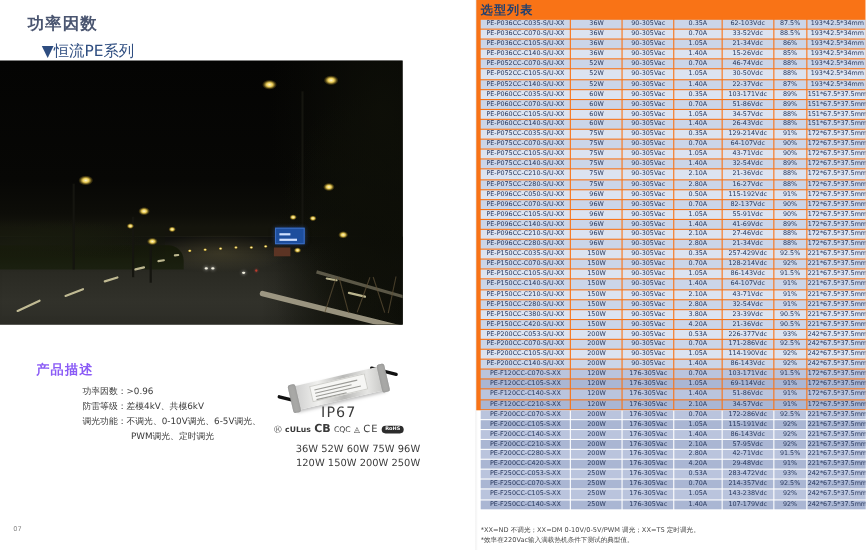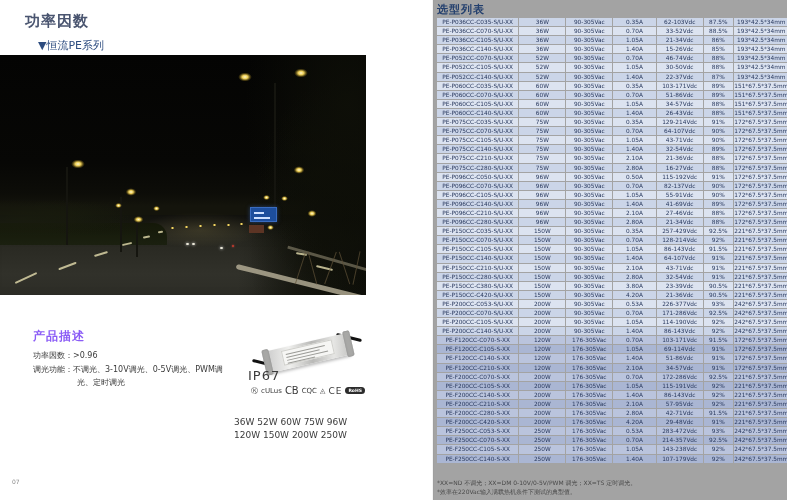--- a/index.html
+++ b/index.html
@@ -6,21 +6,21 @@
   html,body { width:787px; height:500px; overflow:hidden; background:#fff;
               font-family:"DejaVu Sans","Liberation Sans",sans-serif; }
   .spread { position:relative; width:787px; height:500px; background:#fff; }
   .gutter { position:absolute; left:432px; top:0; width:2px; height:500px;
             background:linear-gradient(90deg,rgba(0,0,0,.05),rgba(0,0,0,.02)); }
 
   
   .page-left { position:absolute; left:0; top:0; width:433px; height:500px; }
   .doc-title { position:absolute; left:25px; top:12px; font-size:15px; font-weight:bold;
                color:#4a5570; letter-spacing:1px; }
-  .series-sub { position:absolute; left:38px; top:38px; font-size:11px; color:#2e4d80; }
+  .series-sub { position:absolute; left:38px; top:38px; font-size:14px; color:#2e4d80; }
 
   
   .photo { position:absolute; left:0; top:55px; width:366px; height:240px; overflow:hidden;
            background:linear-gradient(#040403 0%,#070705 45%,#0d0d08 58%,#14140c 63%); }
   .photo * { position:absolute; }
   .road { left:-20px; bottom:-4px; width:420px; height:84px;
           background:linear-gradient(#21211a,#31312a 70%,#2c2c26);
           box-shadow:inset 0 10px 18px rgba(0,0,0,.55); }
   .haze { left:110px; top:150px; width:180px; height:50px; border-radius:50%;
           background:radial-gradient(closest-side,rgba(150,135,80,.22),transparent 70%); }
@@ -52,50 +52,50 @@
   .stake { width:1px; height:34px; background:#5f5138; opacity:.7; bottom:10px; }
   .car-light { width:3px; height:2px; border-radius:50%; background:#f3f0e0;
                box-shadow:0 0 3px #fff; }
   .car-red { width:2px; height:2px; border-radius:50%; background:#c23a2a; box-shadow:0 0 2px #e55; }
 
   
   .desc-heading { position:absolute; left:33px; top:328px; font-size:12px; font-weight:bold;
                   color:#8b5cf6; letter-spacing:1px; }
   .spec-list { position:absolute; left:33px; top:349px; width:205px; }
   .spec-line { font-size:8px; color:#3a3a3a; line-height:13.5px;
-               padding-left:44px; text-indent:-44px; }
+               padding-left:44px; text-indent:-44px;margin-left:42px; }
 
   
   .driver { position:absolute; left:252px; top:330px; width:110px; height:52px; }
   .drv-body { position:absolute; left:14px; top:12px; width:84px; height:22px;
               transform:rotate(-13deg); border-radius:2px;
               background:linear-gradient(100deg,#c9c9c9,#f0f0ee 28%,#b9b9b7 55%,#e6e6e4 80%,#c2c2c0);
               box-shadow:0 2px 3px rgba(0,0,0,.25); }
   .drv-label { position:absolute; left:16px; top:3px; width:52px; height:15px; background:#f6f6f4;
                border:1px solid #d0d0cc; }
   .drv-label i { position:absolute; left:3px; height:1px; background:#9a9a96; display:block; }
   .drv-flange { position:absolute; top:-2px; width:7px; height:26px; background:#a8a8a6;
                 border-radius:2px; box-shadow:inset 0 0 2px #888; }
   .drv-cable { position:absolute; height:3px; background:#111; border-radius:2px; }
 
-  .ip-rating { position:absolute; left:248px; top:368px; width:120px; 
+  .ip-rating { position:absolute; left:248px; top:368px; width:120px; text-align:center;
                font-size:13px; color:#3c3c3c; letter-spacing:1px; }
   .certs { position:absolute; left:240px; top:385px; width:136px; display:flex;
            align-items:center; justify-content:center; gap:3px; }
   .cert { font-size:7px; color:#3a3a3a; white-space:nowrap; }
-  .cert.big { font-size:10px; font-weight:normal;text-align:center; }
+  .cert.big { font-size:10px; font-weight:bold;text-align:center; }
   .cert.rohs { background:#2c2c2c; color:#fff; font-size:4.5px; border-radius:5px;
                padding:1px 3px; font-weight:bold; }
-  .watts { position:absolute; left:234px; top:416px; width:148px; text-align:left;
+  .watts { position:absolute; left:234px; top:403px; width:148px; text-align:right;
            font-size:9px; color:#3a3a3a; line-height:13px; }
   .page-num { position:absolute; left:12px; top:478px; font-size:6px; color:#8a8a8a; }
 
   
-  .page-right { position:absolute; left:433px; top:0; width:354px; height:500px;
-                background:#a3a3a3; }
+  .page-right { position:absolute; left:433px; top:0; width:354px; height:373px;
+                background:#f97316; }
   .table-title { position:absolute; left:4px; top:2px; font-size:11px; font-weight:bold;
                  color:#24406e; letter-spacing:1px; }
   .sel-table { position:absolute; left:4px; top:17px; width:346px; }
   .t-row { display:grid; grid-template-columns:23.5% 13.3% 13.3% 12.2% 13.4% 8.3% 16%;
            column-gap:1px; margin-top:1px; }
   .t-row > div { text-align:center; overflow:hidden; white-space:nowrap; }
   .t-head > div { background:#1e3a66; color:#fff; font-size:6.5px; font-weight:bold;
                   line-height:12px; height:12px; }
   .t-body .t-row > div { font-size:5.8px; color:#2a3a5f; height:8.1px; line-height:8.3px; }
   .t-row.p-a > div { background:#cbd5e8; }
@@ -169,42 +169,43 @@
       <i class="stake" style="left:300px;transform:rotate(18deg)"></i>
       <i class="stake" style="left:312px;transform:rotate(-15deg)"></i>
       <i class="stake" style="left:330px;transform:rotate(20deg)"></i>
       <i class="stake" style="left:344px;transform:rotate(-18deg)"></i>
       <i class="stake" style="left:356px;transform:rotate(12deg)"></i>
     </div>
 
     <div class="desc-heading">产品描述</div>
     <div class="spec-list">
       <div class="spec-line">功率因数：&gt;0.96</div>
-      <div class="spec-line">调光功能：不调光、3-10V调光、0-5V调光、PWM调光、定时调光</div>
+      <div class="spec-line">防雷等级：差模4kV、共模6kV</div>
+      <div class="spec-line">调光功能：不调光、0-10V调光、6-5V调光、PWM调光、定时调光</div>
     </div>
 
     <div class="driver">
       <i class="drv-cable" style="left:0;top:32px;width:26px;transform:rotate(14deg)"></i>
       <i class="drv-cable" style="right:0;top:6px;width:26px;transform:rotate(14deg)"></i>
       <div class="drv-body">
         <i class="drv-flange" style="left:-3px"></i>
         <i class="drv-flange" style="right:-3px"></i>
         <div class="drv-label">
           <i style="top:3px;width:40px"></i>
           <i style="top:6px;width:34px"></i>
           <i style="top:9px;width:42px"></i>
           <i style="top:12px;width:28px"></i>
         </div>
       </div>
     </div>
 
     <div class="ip-rating">IP67</div>
     <div class="certs">
       <span class="cert">Ⓚ</span>
-      <span class="cert" style="font-weight:normal">cULus</span>
+      <span class="cert" style="font-weight:bold">cULus</span>
       <span class="cert big">CB</span>
       <span class="cert">CQC</span>
       <span class="cert">◬</span>
       <span class="cert" style="font-size:9px;letter-spacing:1px">CE</span>
       <span class="cert rohs">RoHS</span>
     </div>
     <div class="watts">
       <div>36W 52W 60W 75W 96W</div>
       <div>120W 150W 200W 250W</div>
     </div>

